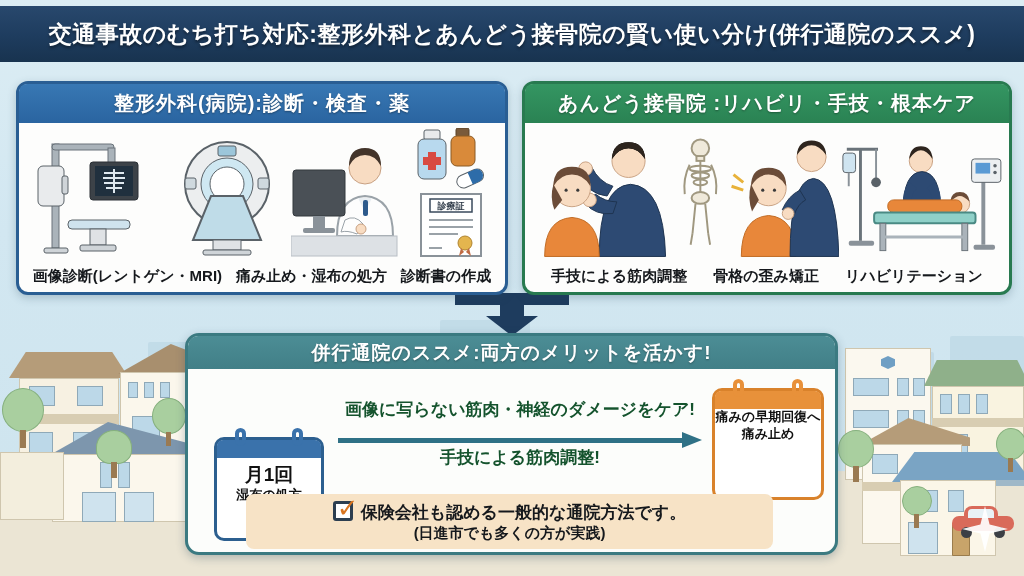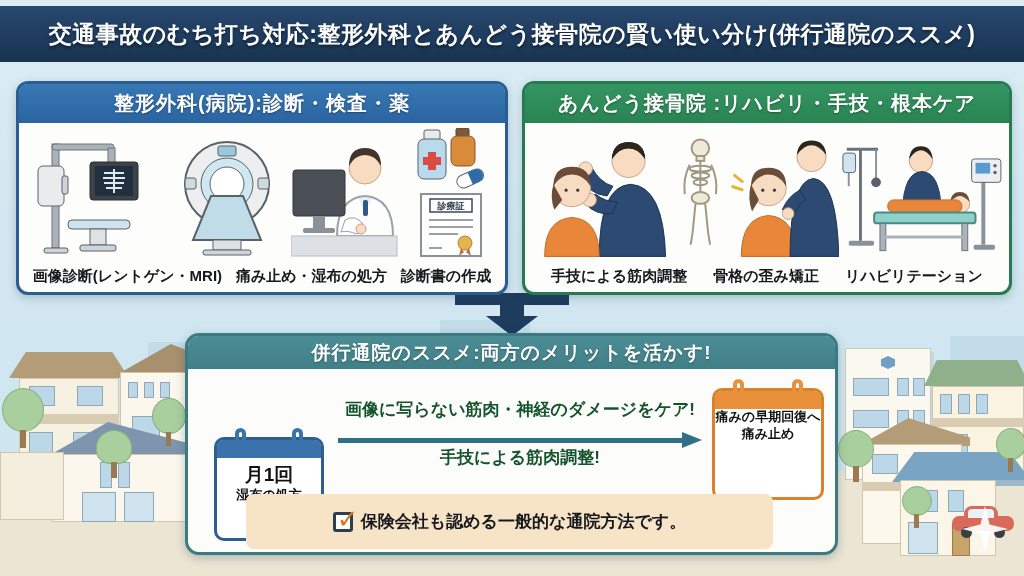--- a/index.html
+++ b/index.html
@@ -76,21 +76,21 @@
   .benefit { position:absolute; left:148px; width:368px; text-align:center; }
   .benefit.top { top:62px; } .benefit.bottom { top:110px; }
   .benefit span { font-size:17px; font-weight:bold; color:#14532d; white-space:nowrap;margin-top:36px; }
   .flow-arrow { position:absolute; left:150px; top:96px; width:364px; height:16px; }
   .flow-arrow .shaft { position:absolute; left:0; top:6px; width:344px; height:5px; background:#2f7186; }
   .flow-arrow .head { position:absolute; right:0; top:0; width:0; height:0;
     border-top:8px solid transparent; border-bottom:8px solid transparent; border-left:20px solid #2f7186; }
 
   .note-box { position:absolute; left:58px; right:62px; top:158px; height:55px; background:#f7e3c6;
     border-radius:8px; display:flex; flex-direction:column; align-items:center; justify-content:center; }
-  .note-l1 { font-size:17px; font-weight:bold; color:#15181c; display:flex; align-items:center; gap:8px; white-space:nowrap; }
+  .note-l1 { font-size:17px; font-weight:bold; color:#15181c; display:flex; align-items:flex-start; gap:8px; white-space:nowrap; }
   .note-l2 { font-size:15px; font-weight:bold; color:#15181c; white-space:nowrap; }
   .checkbox { position:relative; display:inline-block; width:20px; height:20px; background:#fff;
     border:3px solid #2c3e50; border-radius:3px; }
   .checkbox::after { content:"✓"; position:absolute; left:1px; top:-11px; color:#d9751f;
     font-size:26px; font-weight:bold; }
 </style>
 </head>
 <body>
 
 <div class="stage">
@@ -417,16 +417,17 @@
       <div class="cal-top"></div>
       <div class="cal-line">痛みの早期回復へ</div>
       <div class="cal-line">痛み止め</div>
     </div>
 
     <div class="note-box">
       <div class="note-l1">
         <span class="checkbox"></span>
         <span>保険会社も認める一般的な通院方法です。</span>
       </div>
+      <div class="note-l2">(日進市でも多くの方が実践)</div>
     </div>
   </section>
 
 </div>
 
 </body></html>

